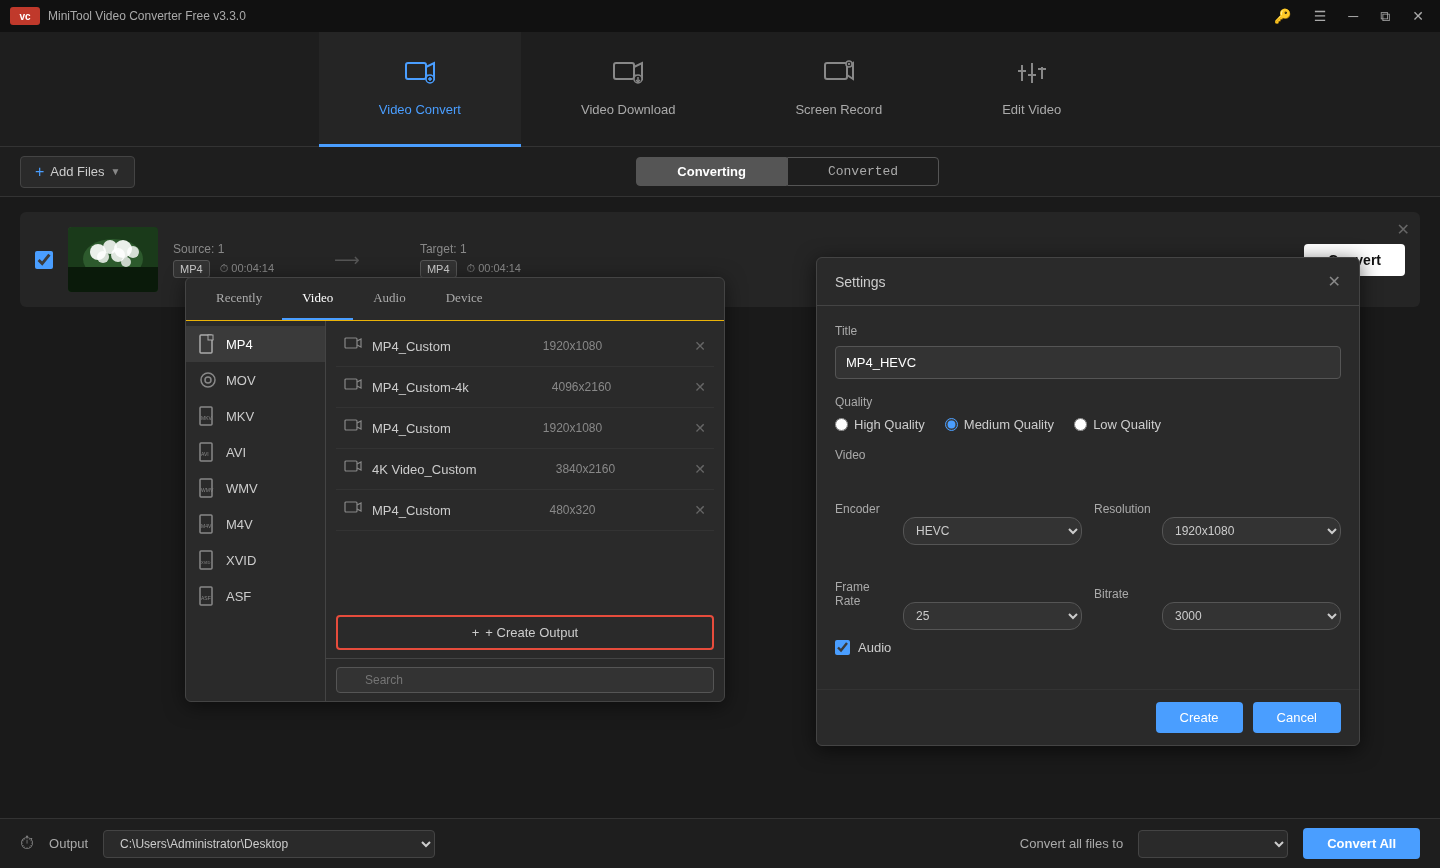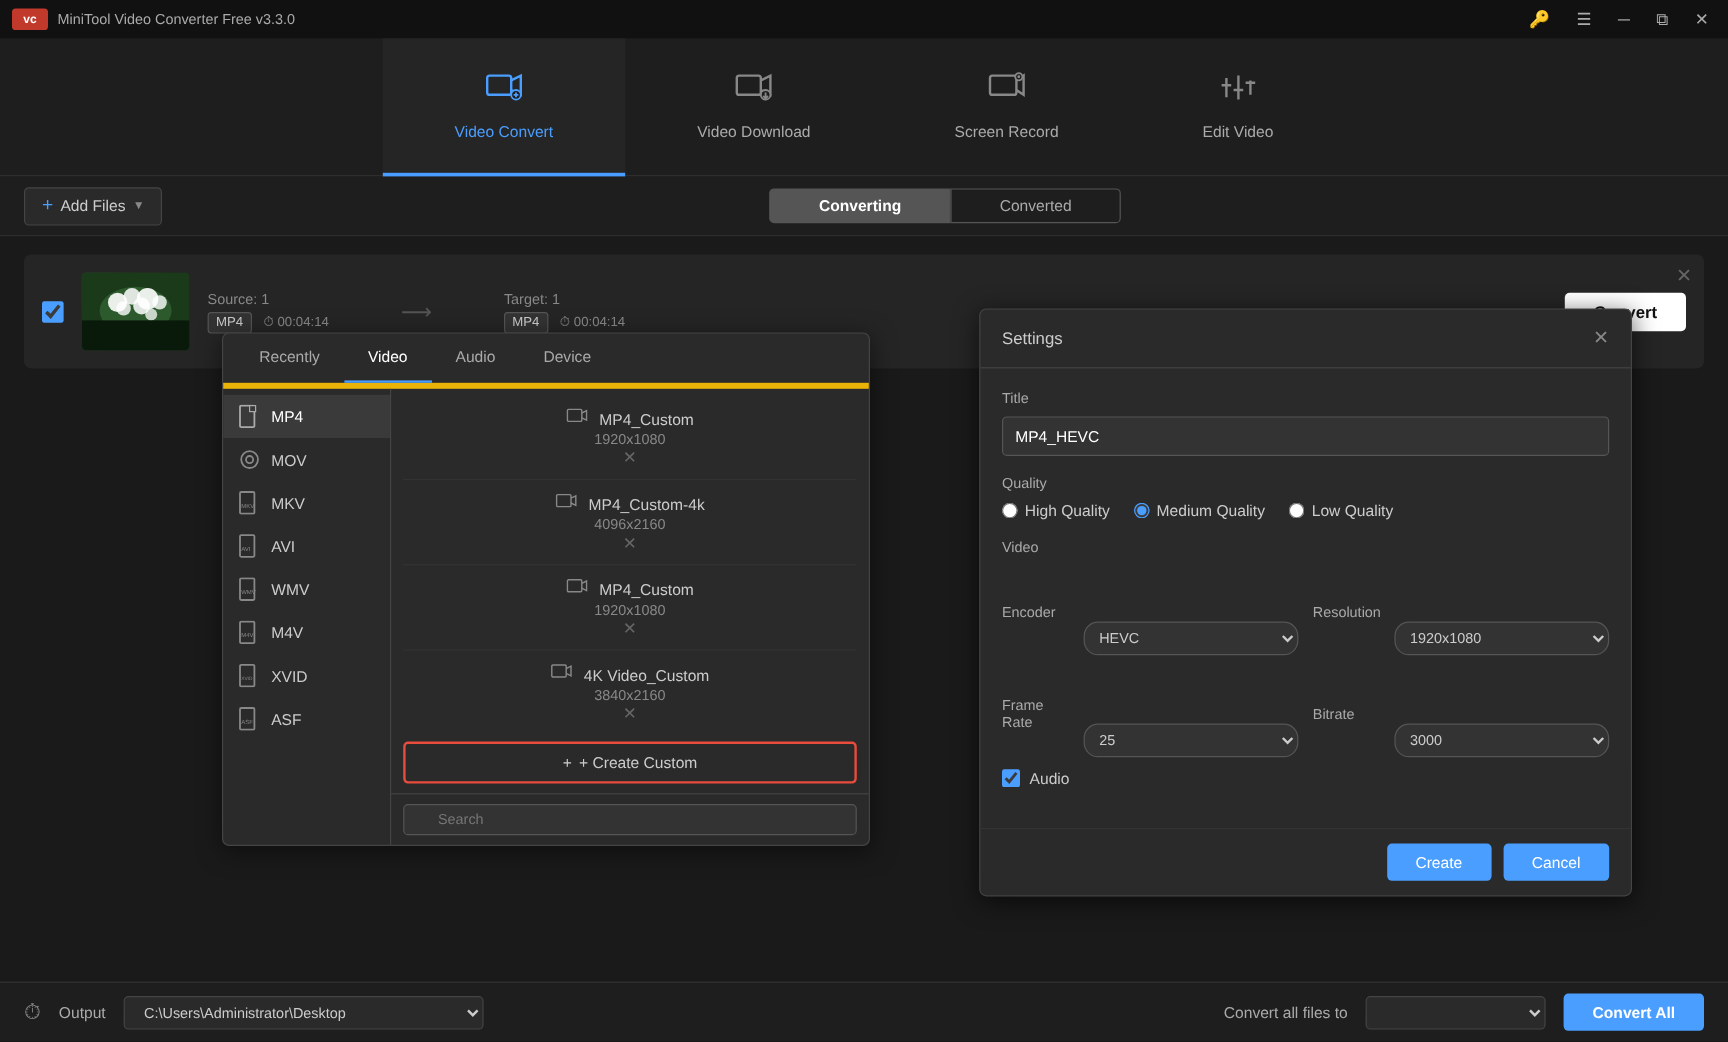--- a/index.html
+++ b/index.html
@@ -19,51 +19,51 @@
     .nav-item.active { color: #4a9eff; border-bottom: 3px solid #4a9eff; background: #252525; }
     .nav-icon { font-size: 28px; }
 
     
     #toolbar { background: #1e1e1e; height: 50px; display: flex; align-items: center; padding: 0 20px; border-bottom: 1px solid #333; gap: 20px; }
     #add-files-btn { background: #2a2a2a; border: 1px solid #444; color: #ccc; padding: 6px 14px; border-radius: 4px; cursor: pointer; display: flex; align-items: center; gap: 6px; font-size: 13px; }
     .tab-group { display: flex; margin-left: auto; margin-right: auto; }
     .tab-btn { padding: 6px 40px; border: 1px solid #555; background: transparent; color: #aaa; cursor: pointer; font-size: 13px; }
     .tab-btn.active { background: #555; color: white; font-weight: bold; }
     .tab-btn:first-child { border-radius: 4px 0 0 4px; }
-    .tab-btn:last-child { border-radius: 0 4px 4px 0; }
+    .tab-btn:last-child { border-radius: 0 4px 4px 0; font-family: Liberation Mono, monospace; }
 
     
     #main { background: #1a1a1a; position: relative; height: calc(868px - 32px - 115px - 50px - 50px); overflow: hidden; }
 
     
     #file-row { background: #252525; margin: 15px 20px; padding: 15px; border-radius: 6px; display: flex; align-items: center; gap: 15px; position: relative; }
     #file-checkbox { width: 18px; height: 18px; accent-color: #4a9eff; cursor: pointer; }
     #file-thumbnail { width: 90px; height: 65px; background: #1a4a1a; border-radius: 4px; overflow: hidden; display: flex; align-items: center; justify-content: center; }
     #file-thumbnail-inner { width: 100%; height: 100%; background: linear-gradient(135deg, #2d5a2d 0%, #1a3a1a 40%, #0a2a0a 100%); display: flex; align-items: center; justify-content: center; }
     #file-info { flex: 1; }
     .source-target-row { display: flex; gap: 60px; align-items: center; }
     .info-label { color: #888; font-size: 12px; margin-bottom: 4px; }
     .info-row { display: flex; align-items: center; gap: 10px; color: #ccc; font-size: 12px; }
     .format-badge { background: #333; border: 1px solid #555; padding: 2px 6px; border-radius: 3px; font-size: 11px; }
     .time-info { color: #888; font-size: 11px; }
     #close-file-btn { color: #666; cursor: pointer; font-size: 16px; position: absolute; top: 8px; right: 10px; }
     #convert-btn { background: white; color: #111; padding: 8px 24px; border: none; border-radius: 4px; cursor: pointer; font-size: 14px; font-weight: bold; }
 
     
     #dropdown-overlay { position: absolute; top: 80px; left: 185px; width: 540px; background: #2a2a2a; border: 1px solid #444; border-radius: 6px; z-index: 100; box-shadow: 0 4px 20px rgba(0,0,0,0.5); }
-    #dropdown-tabs { display: flex; border-bottom: 5px solid #eab308; padding: 0 10px; }
+    #dropdown-tabs { display: flex; border-bottom: 1px solid #eab308; padding: 0 10px; font-family: Liberation Serif, serif; }
     .dropdown-tab { padding: 12px 20px; cursor: pointer; color: #aaa; font-size: 13px; border-bottom: 2px solid transparent; }
     .dropdown-tab.active { color: white; border-bottom: 2px solid #4a9eff; }
     #dropdown-content { display: flex; height: 380px; }
     #format-list { width: 140px; border-right: 1px solid #444; overflow-y: auto; padding: 5px 0; }
     .format-item { display: flex; align-items: center; gap: 8px; padding: 8px 12px; cursor: pointer; color: #ccc; font-size: 13px; }
     .format-item.active { background: #3a3a3a; color: white; }
     .format-icon { width: 20px; height: 20px; display: flex; align-items: center; justify-content: center; font-size: 10px; color: #888; }
     #preset-list { flex: 1; overflow-y: auto; padding: 5px 10px; }
-    .preset-item { display: flex; align-items: center; justify-content: space-between; padding: 10px 8px; cursor: pointer; color: #ccc; font-size: 13px; border-bottom: 1px solid #333; flex-direction: column; }
+    .preset-item { display: flex; align-items: center; justify-content: space-between; padding: 10px 8px; cursor: pointer; color: #ccc; font-size: 13px; border-bottom: 1px solid #333; }
     .preset-left { display: flex; align-items: center; gap: 8px; }
     .preset-icon { width: 20px; height: 20px; color: #888; font-size: 14px; }
     .preset-res { color: #888; font-size: 12px; }
     .preset-close { color: #666; cursor: pointer; font-size: 14px; }
     #search-bar { padding: 8px 10px; border-top: 1px solid #444; }
     #search-input { width: 100%; background: #333; border: 1px solid #555; border-radius: 4px; padding: 5px 10px 5px 28px; color: #ccc; font-size: 12px; position: relative; }
     #search-wrapper { position: relative; }
     #search-icon-inner { position: absolute; left: 8px; top: 50%; transform: translateY(-50%); color: #888; font-size: 12px; }
     #create-custom-btn { margin: 8px 10px; width: calc(100% - 20px); padding: 8px; background: transparent; border: 2px solid #e74c3c; color: #ccc; border-radius: 4px; cursor: pointer; font-size: 13px; display: flex; align-items: center; justify-content: center; gap: 6px; }
 
@@ -86,21 +86,21 @@
     .field-select { background: #333; border: 1px solid #555; color: #ccc; padding: 5px 8px; border-radius: 12px; font-size: 12px; flex: 1; margin-top: 45px; }
     .audio-row { display: flex; align-items: center; gap: 8px; }
     .audio-row input[type=checkbox] { accent-color: #4a9eff; width: 15px; height: 15px; }
     #settings-footer { display: flex; gap: 10px; justify-content: flex-end; padding: 12px 18px; border-top: 1px solid #333; }
     #create-btn { background: #4a9eff; color: white; border: none; padding: 8px 24px; border-radius: 4px; cursor: pointer; font-size: 13px; }
     #cancel-btn { background: #4a9eff; color: white; border: none; padding: 8px 24px; border-radius: 4px; cursor: pointer; font-size: 13px; }
 
     
     #bottombar { background: #1e1e1e; height: 50px; display: flex; align-items: center; padding: 0 20px; border-top: 1px solid #333; gap: 15px; position: absolute; bottom: 0; left: 0; right: 0; }
     #output-label { color: #aaa; font-size: 13px; }
-    #output-path-select { background: #2a2a2a; border: 1px solid #444; color: #ccc; padding: 5px 12px; border-radius: 4px; font-size: 12px; width: 300px; }
+    #output-path-select { background: #2a2a2a; border: 1px solid #444; color: #ccc; padding: 5px 12px; border-radius: 4px; font-size: 12px; width: 332px; }
     #convert-all-files-label { color: #aaa; font-size: 13px; margin-left: auto; }
     #convert-all-to-select { background: #2a2a2a; border: 1px solid #444; color: #ccc; padding: 5px 12px; border-radius: 4px; font-size: 12px; width: 150px; }
     #convert-all-btn { background: #4a9eff; color: white; border: none; padding: 8px 24px; border-radius: 4px; cursor: pointer; font-size: 13px; font-weight: bold; }
     #clock-icon { color: #888; font-size: 18px; }
     .arrow-down { font-size: 10px; color: #888; }
 
     
     #format-list::-webkit-scrollbar { width: 4px; }
     #format-list::-webkit-scrollbar-track { background: #2a2a2a; }
     #format-list::-webkit-scrollbar-thumb { background: #555; border-radius: 2px; }
@@ -393,21 +393,21 @@
               </span>
               <span>MP4_Custom</span>
             </div>
             <span class="preset-res">480x320</span>
             <span class="preset-close">✕</span>
           </div>
         </div>
 
         <button id="create-custom-btn">
           <span>+</span>
-          <span>+ Create Custom</span>
+          <span>+ Create Output</span>
         </button>
 
         <div id="search-bar">
           <div id="search-wrapper">
             <span id="search-icon-inner">🔍</span>
             <input id="search-input" type="text" placeholder="Search" style="">
           </div>
         </div>
       </div>
     </div>

